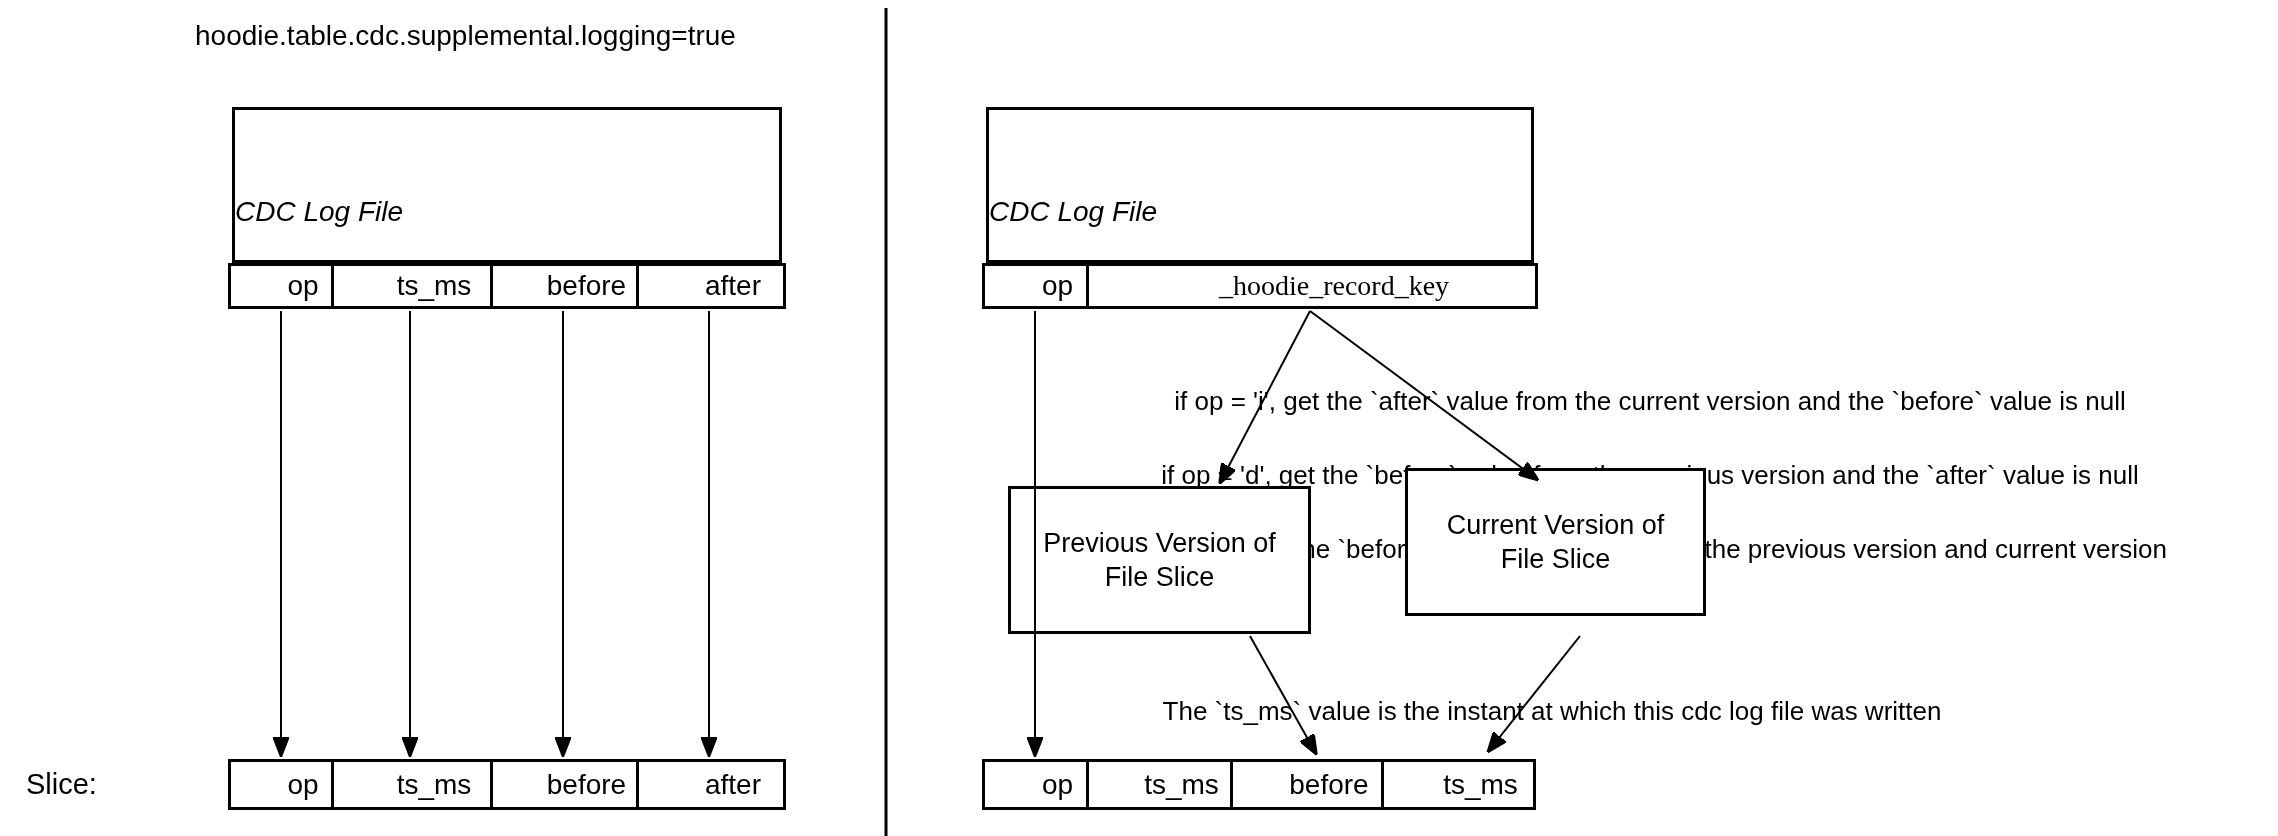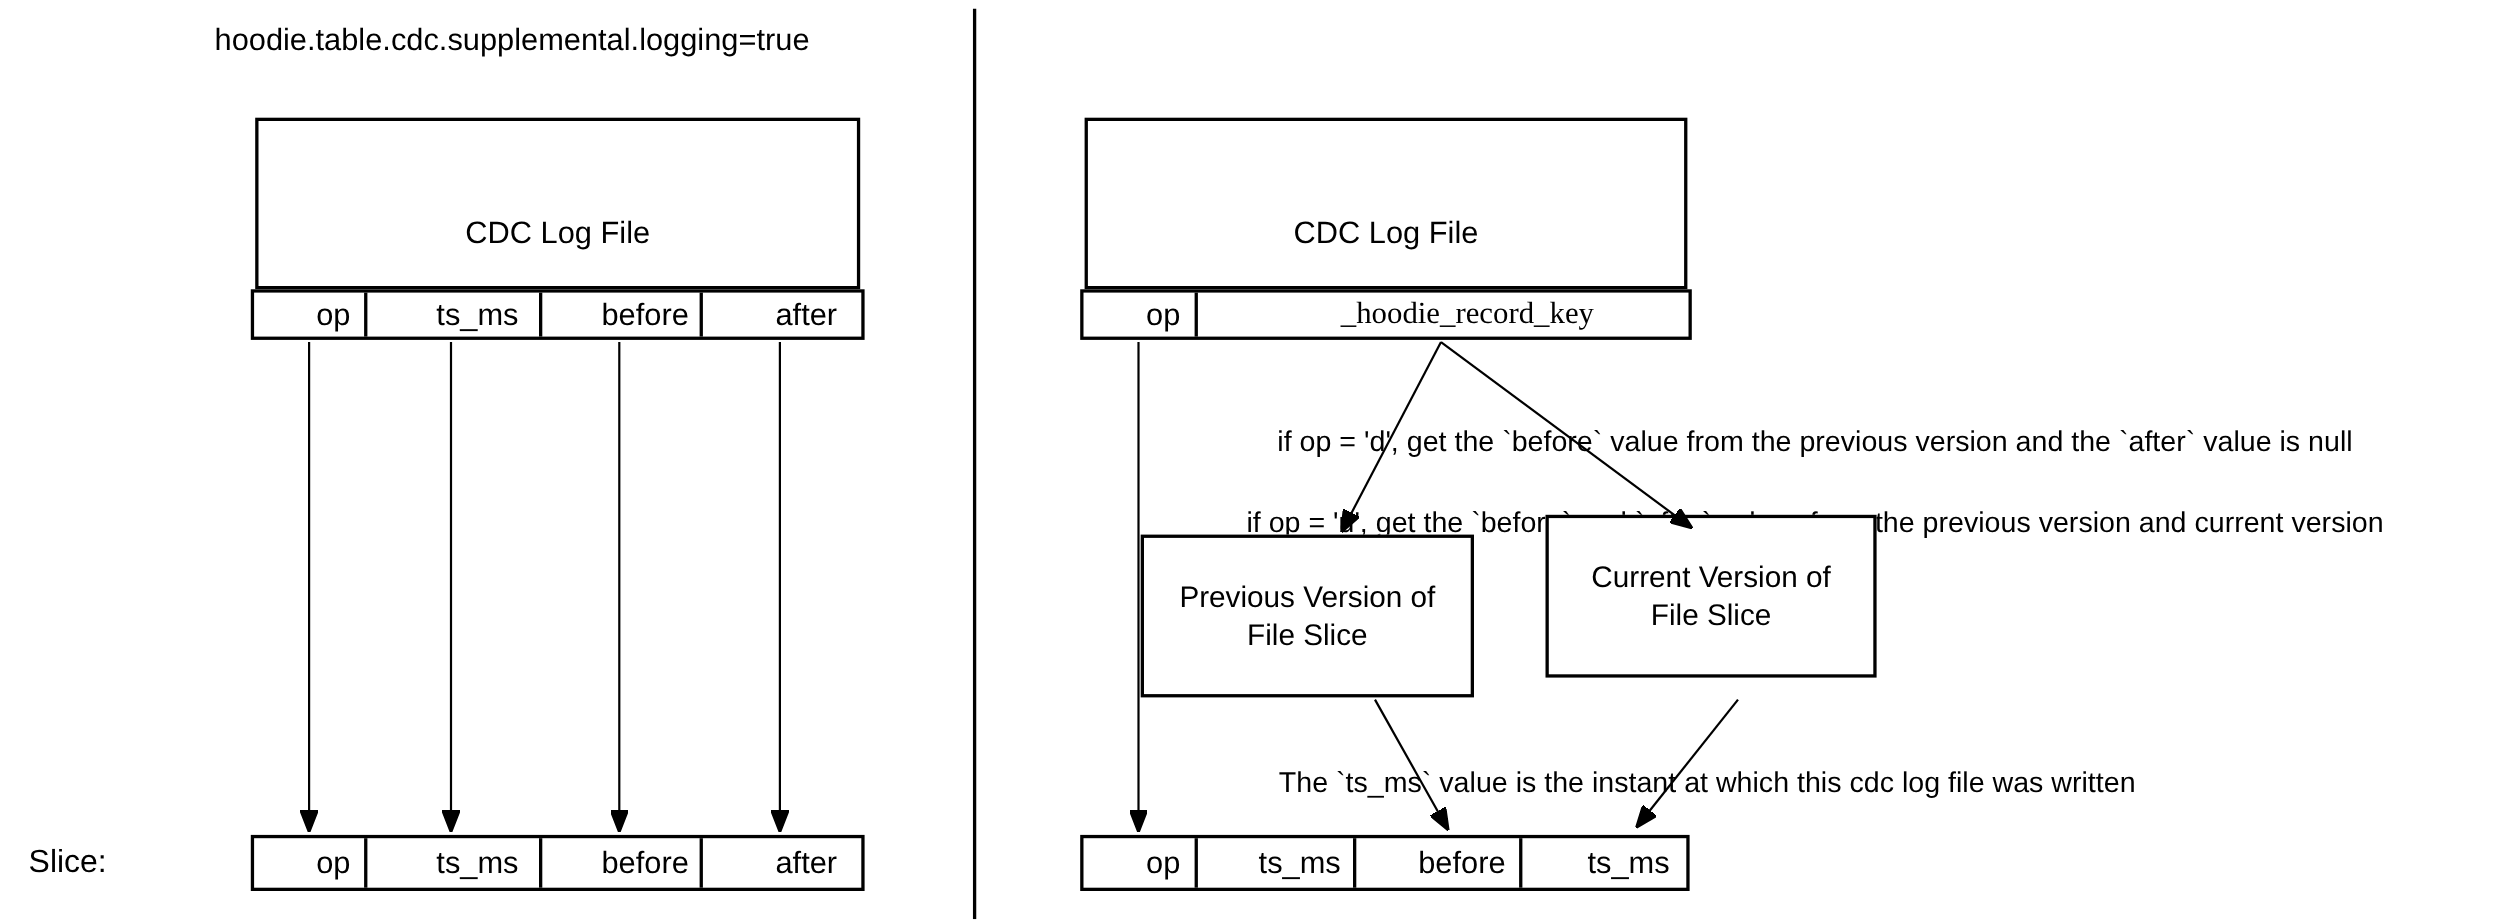--- a/index.html
+++ b/index.html
@@ -17,21 +17,22 @@
     font-size:28px;
     line-height:30px;
     white-space:nowrap;
   }
   .mainbox{
     border:3px solid #000;
     box-sizing:border-box;
     background:#fff;
     display:flex;
     align-items:flex-end;
-    justify-content:center;
+    justify-content:flex-start;
+    font-style:italic;
   }
   .mainbox .boxlabel{
     font-size:28px;
     padding-bottom:32px;
   }
   .trow{
     display:flex;
     border:3px solid #000;
     box-sizing:border-box;
     background:#fff;
@@ -126,25 +127,26 @@
   <div class="abs mainbox" style="left:986px; top:107px; width:548px; height:156px;">
     <div class="boxlabel">CDC Log File</div>
   </div>
 
   <div class="abs trow" style="left:982px; top:263px; width:556px; height:46px;">
     <div class="cell rh-c1">op</div>
     <div class="cell rh-c2">_hoodie_record_key</div>
   </div>
 
   <div class="abs rules" style="left:1030px; top:346px; width:1240px;">
+    <div>if op = 'i', get the `after` value from the current version and the `before` value is null</div>
     <div>if op = 'd', get the `before` value from the previous version  and the `after` value is null</div>
     <div>if op = 'u', get the `before` and  `after` values from the previous version and current version</div>
   </div>
 
-  <div class="abs slicebox" style="left:1037px; top:486px; width:303px; height:148px;">
+  <div class="abs slicebox" style="left:1008px; top:486px; width:303px; height:148px;">
     <div>Previous Version of
 File Slice</div>
   </div>
 
   <div class="abs slicebox" style="left:1405px; top:468px; width:301px; height:148px;text-align:center;">
     <div>Current Version of
 File Slice</div>
   </div>
 
   <div class="abs tsnote" style="left:1030px; top:696px; width:1044px;">The `ts_ms` value is the instant at which this cdc log file was written</div>

